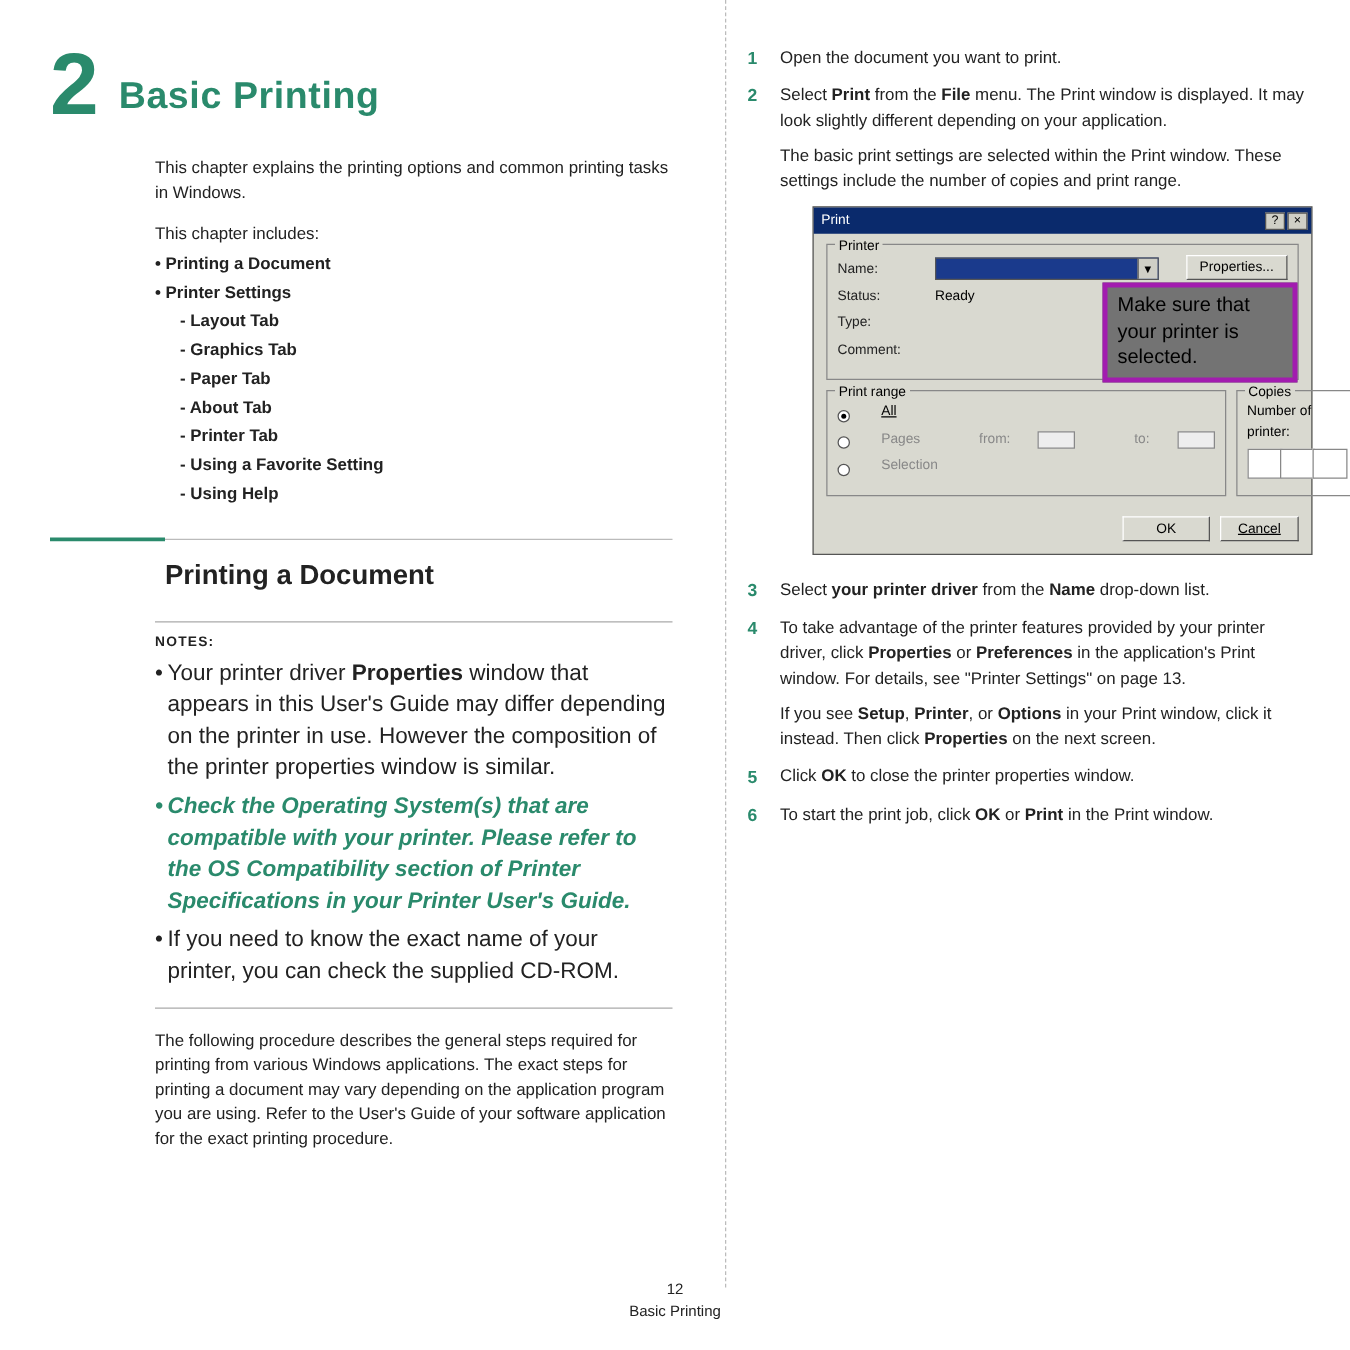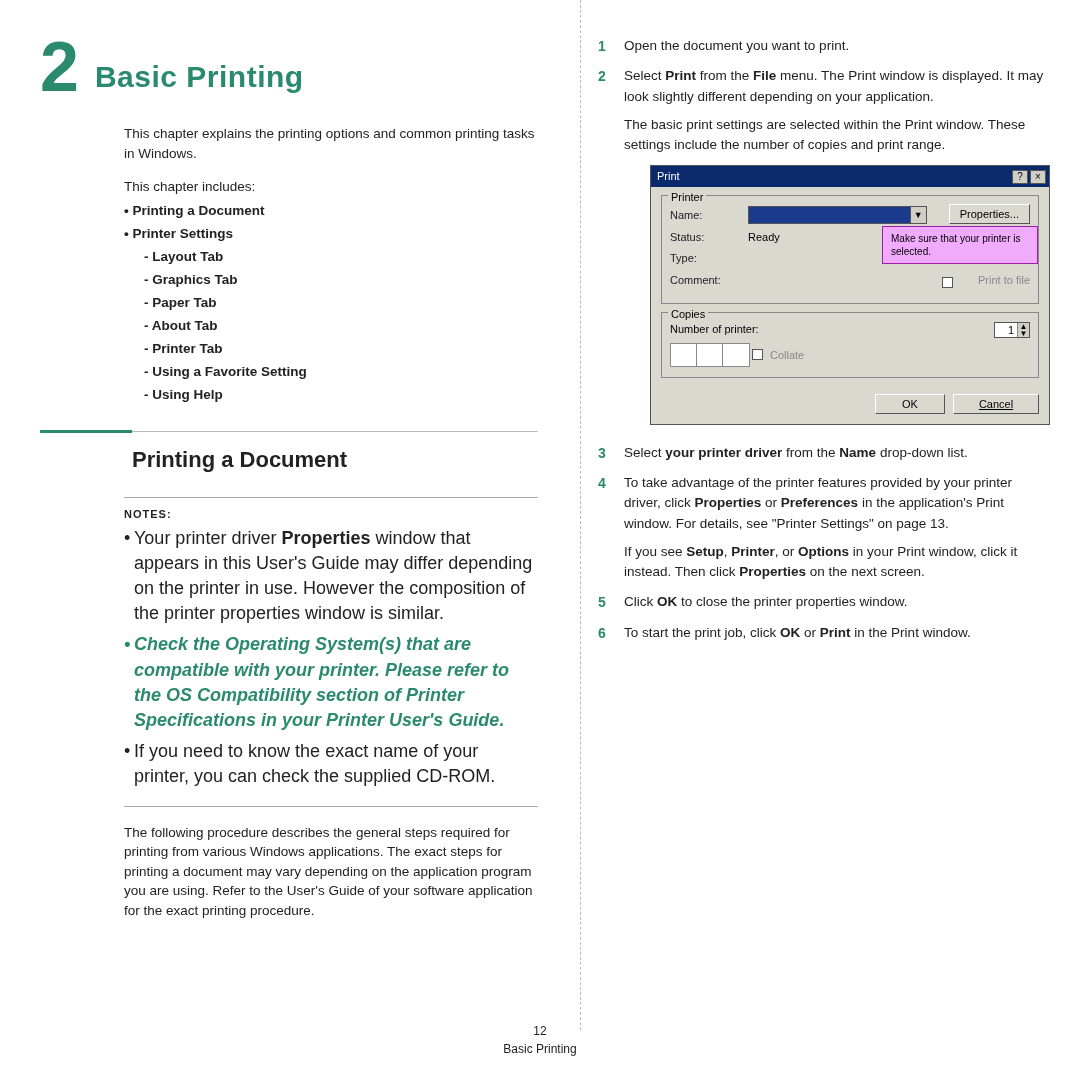--- a/index.html
+++ b/index.html
@@ -221,24 +221,24 @@
     border: 1px solid #555;
     border-top-color: #fff;
     border-left-color: #fff;
     font-size: 11px;
     line-height: 18px;
   }
   .callout {
     position: absolute;
     left: 220px;
     top: 30px;
-    background: #f0abfc;
-    border: 1px solid #a21caf;
+    background: #737373;
+    border: 4px solid #a21caf;
     padding: 5px 8px;
-    font-size: 10px;
+    font-size: 16px;
     line-height: 1.3;
     font-family: Verdana, sans-serif;
     z-index: 5;
   }
   .grey { color: #888; }
   .twocol { display: flex; gap: 8px; }
   .twocol .fieldset { flex: 1; }
   .radio { display: inline-block; width: 10px; height: 10px; border: 1px solid #555; border-radius: 50%; background: #fff; vertical-align: middle; margin-right: 3px; position: relative; }
   .radio.checked::after { content: ""; position: absolute; inset: 2px; border-radius: 50%; background: #000; }
   .txtbox { display: inline-block; width: 30px; height: 14px; border: 1px solid #888; background: #eee; vertical-align: middle; }
@@ -364,20 +364,39 @@
                 <div class="frow">
                   <span class="flabel">Comment:</span>
                   <span style="flex:1"></span>
                   <span class="chk"></span>
                   <span class="grey">Print to file</span>
                 </div>
               </div>
 
               <div class="twocol">
                 <div class="fieldset">
+                  <span class="legend">Print range</span>
+                  <div class="frow">
+                      <span class="radio checked"></span>
+                      <u>All</u>
+                    </div>
+                  <div class="frow grey">
+                    <span class="radio"></span>
+                    <span>Pages</span>&nbsp;
+                    <span>from:</span>
+                    <span class="txtbox"></span>&nbsp;
+                    <span>to:</span>
+                    <span class="txtbox"></span>
+                  </div>
+                  <div class="frow grey">
+                      <span class="radio"></span>
+                      <span>Selection</span>
+                    </div>
+                </div>
+                <div class="fieldset">
                   <span class="legend">Copies</span>
                   <div class="frow">
                     <span>Number of printer:</span>
                     <span style="flex:1"></span>
                     <span class="spin">
                       <span class="v">1</span>
                       <span class="ar">▲<br>▼</span>
                     </span>
                   </div>
                   <div class="collate-icons">
@@ -387,21 +406,21 @@
                       <div class="pagestack"></div>
                     </div>
                     <span class="chk"></span>
                     <span class="grey">Collate</span>
                   </div>
                 </div>
               </div>
 
               <div class="dlg-buttons" style="margin-top:8px;">
                 <button class="btn" style="width:70px;">OK</button>
-                <button class="btn" style="width:86px;text-decoration:underline;">Cancel</button>
+                <button class="btn" style="width:63px;text-decoration:underline;">Cancel</button>
               </div>
             </div>
           </div>
         </li>
 
         <li><span class="num">3</span>
           <span>Select </span><span class="b">your printer driver</span><span> from the </span><span class="b">Name</span><span> drop-down list.</span>
         </li>
         <li><span class="num">4</span>
           <span>To take advantage of the printer features provided by your printer driver, click </span><span class="b">Properties</span><span> or </span><span class="b">Preferences</span><span> in the application's Print window. For details, see "Printer Settings" on page 13.</span>

